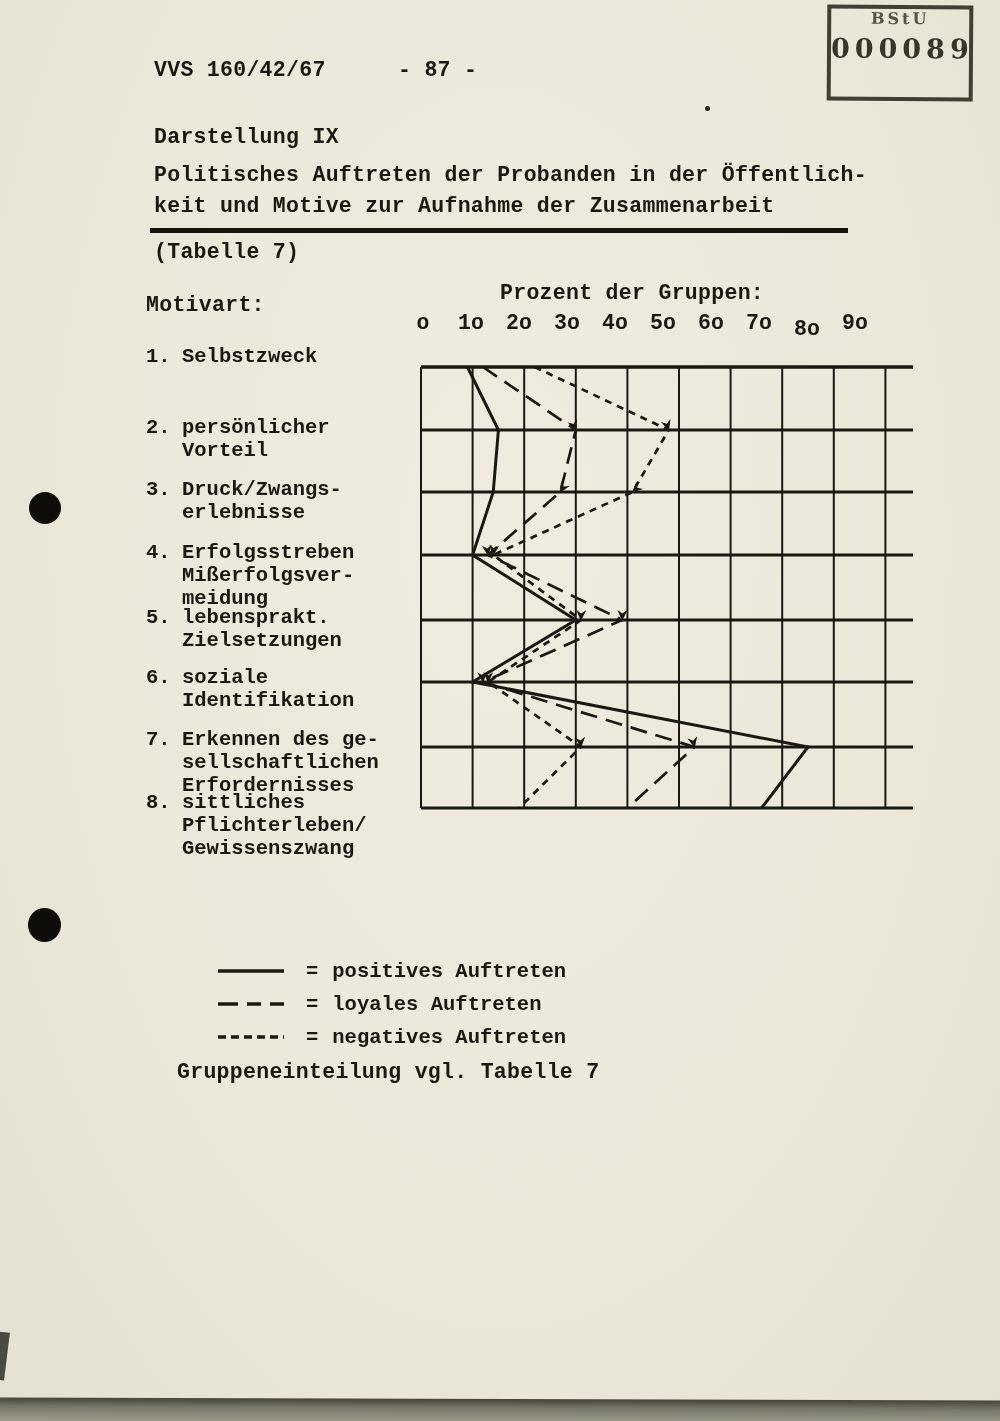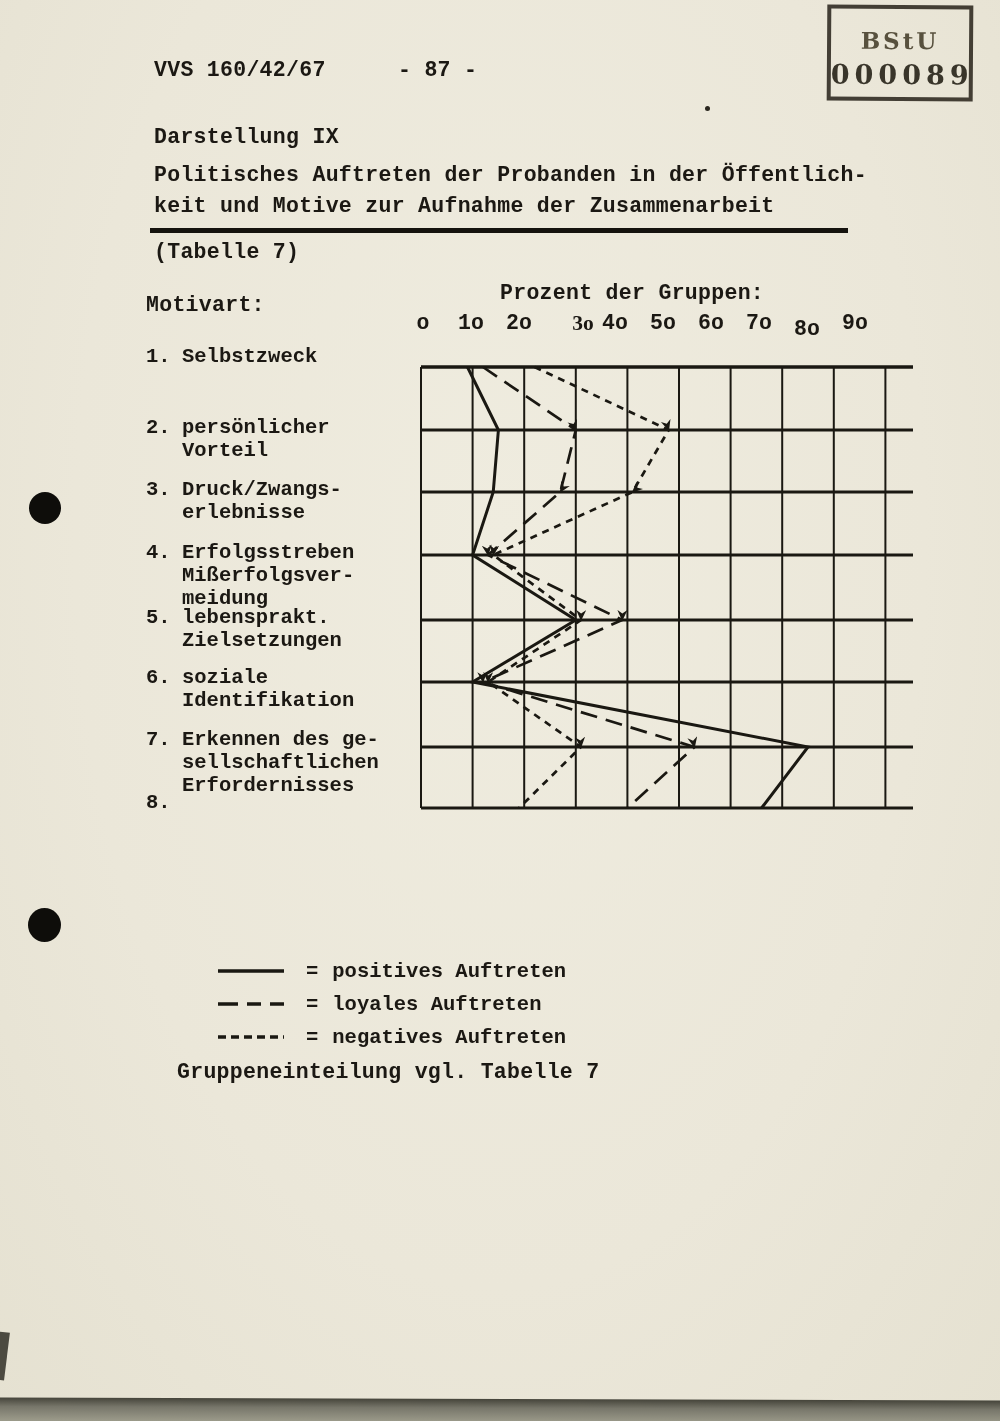--- a/index.html
+++ b/index.html
@@ -16,21 +16,21 @@
   .t { position:absolute; font-weight:700; white-space:pre; letter-spacing:.3px; }
   .fs-head { font-size:21.5px; }
   .fs-list { font-size:20.5px; line-height:23px; }
   .title-rule { position:absolute; background:#15130e; }
   .stamp {
     position:absolute; left:827px; top:5px; width:146px; height:96px;
     border:4px solid rgba(43,39,30,.88); transform:rotate(.4deg);
     text-align:center; font-family:"DejaVu Serif","Liberation Serif",serif;
     box-sizing:border-box;
   }
-  .stamp-org  { margin-top:18px; font-size:23px; font-weight:700; letter-spacing:3px; color:#58513e; }
+  .stamp-org  { margin-top:0; font-size:16px; font-weight:700; letter-spacing:3px; color:#58513e; }
   .stamp-num  { margin-top:5px; font-size:27px; font-weight:700; letter-spacing:5px; color:#39352a; }
   .hole { position:absolute; border-radius:50%; background:#0e0d0a; }
   .hole-1 { left:29px; top:492px; width:32px; height:32px; }
   .hole-2 { left:28px; top:908px; width:33px; height:34px; }
   .speck { position:absolute; left:705px; top:106px; width:5px; height:5px; border-radius:50%; background:#2a271f; }
   .tick { position:absolute; transform:translateX(-50%); font-size:21.5px; font-weight:700; }
   .motive-item { position:absolute; left:146px; width:280px; font-weight:700; }
   .motive-item .num { position:absolute; left:0; top:0; }
   .motive-item .lines { margin-left:36px; }
   #chart-svg { position:absolute; left:0; top:0; pointer-events:none; }
@@ -66,21 +66,21 @@
   <div class="t fs-head" style="left:154px; top:163px;">Politisches Auftreten der Probanden in der Öffentlich-</div>
   <div class="title-rule" style="left:150px; top:228px; width:698px; height:5px;"></div>
   <div class="t fs-head" style="left:154px; top:240px;">(Tabelle 7)</div>
 
   <div class="t fs-head" style="left:146px; top:293px;">Motivart:</div>
   <div class="t fs-head" style="left:500px; top:281px;">Prozent der Gruppen:</div>
   <div id="tick-row">
       <span class="tick" style="left: 423px; top: 311px;">o</span>
       <span class="tick" style="left: 471px; top: 311px;">1o</span>
       <span class="tick" style="left: 519px; top: 311px;">2o</span>
-      <span class="tick" style="left: 583px; top: 311px; font-family: Liberation Serif, serif;">3o</span>
+      <span class="tick" style="left: 567px; top: 311px;">3o</span>
       <span class="tick" style="left: 615px; top: 311px;">4o</span>
       <span class="tick" style="left: 663px; top: 311px;">5o</span>
       <span class="tick" style="left: 711px; top: 311px;">6o</span>
       <span class="tick" style="left: 759px; top: 311px;">7o</span>
       <span class="tick" style="left: 807px; top: 317px;">8o</span>
       <span class="tick" style="left: 855px; top: 311px; font-family: Liberation Mono, monospace;">9o</span>
     </div>
 
   <div id="motive-list">
       <div class="motive-item fs-list" style="top: 345px;">
@@ -128,20 +128,25 @@
       <div class="motive-item fs-list" style="top: 728px;">
         <span class="num">7.</span>
         <div class="lines">
           <div>Erkennen des ge-</div>
           <div>sellschaftlichen</div>
           <div>Erfordernisses</div>
         </div>
       </div>
       <div class="motive-item fs-list" style="top: 791px;">
         <span class="num">8.</span>
+        <div class="lines">
+          <div>sittliches</div>
+          <div>Pflichterleben/</div>
+          <div>Gewissenszwang</div>
+        </div>
       </div>
     </div>
 
   <svg id="chart-svg" width="1000" height="1421" viewBox="0 0 1000 1421">
       <defs>
         <marker id="arrw" markerUnits="userSpaceOnUse" markerWidth="14" markerHeight="12" refX="10" refY="5" orient="auto">
           <path d="M0,0 L11,5 L0,10 L3.5,5 Z" fill="#1a1812"></path>
         </marker>
       </defs>
       <g>

